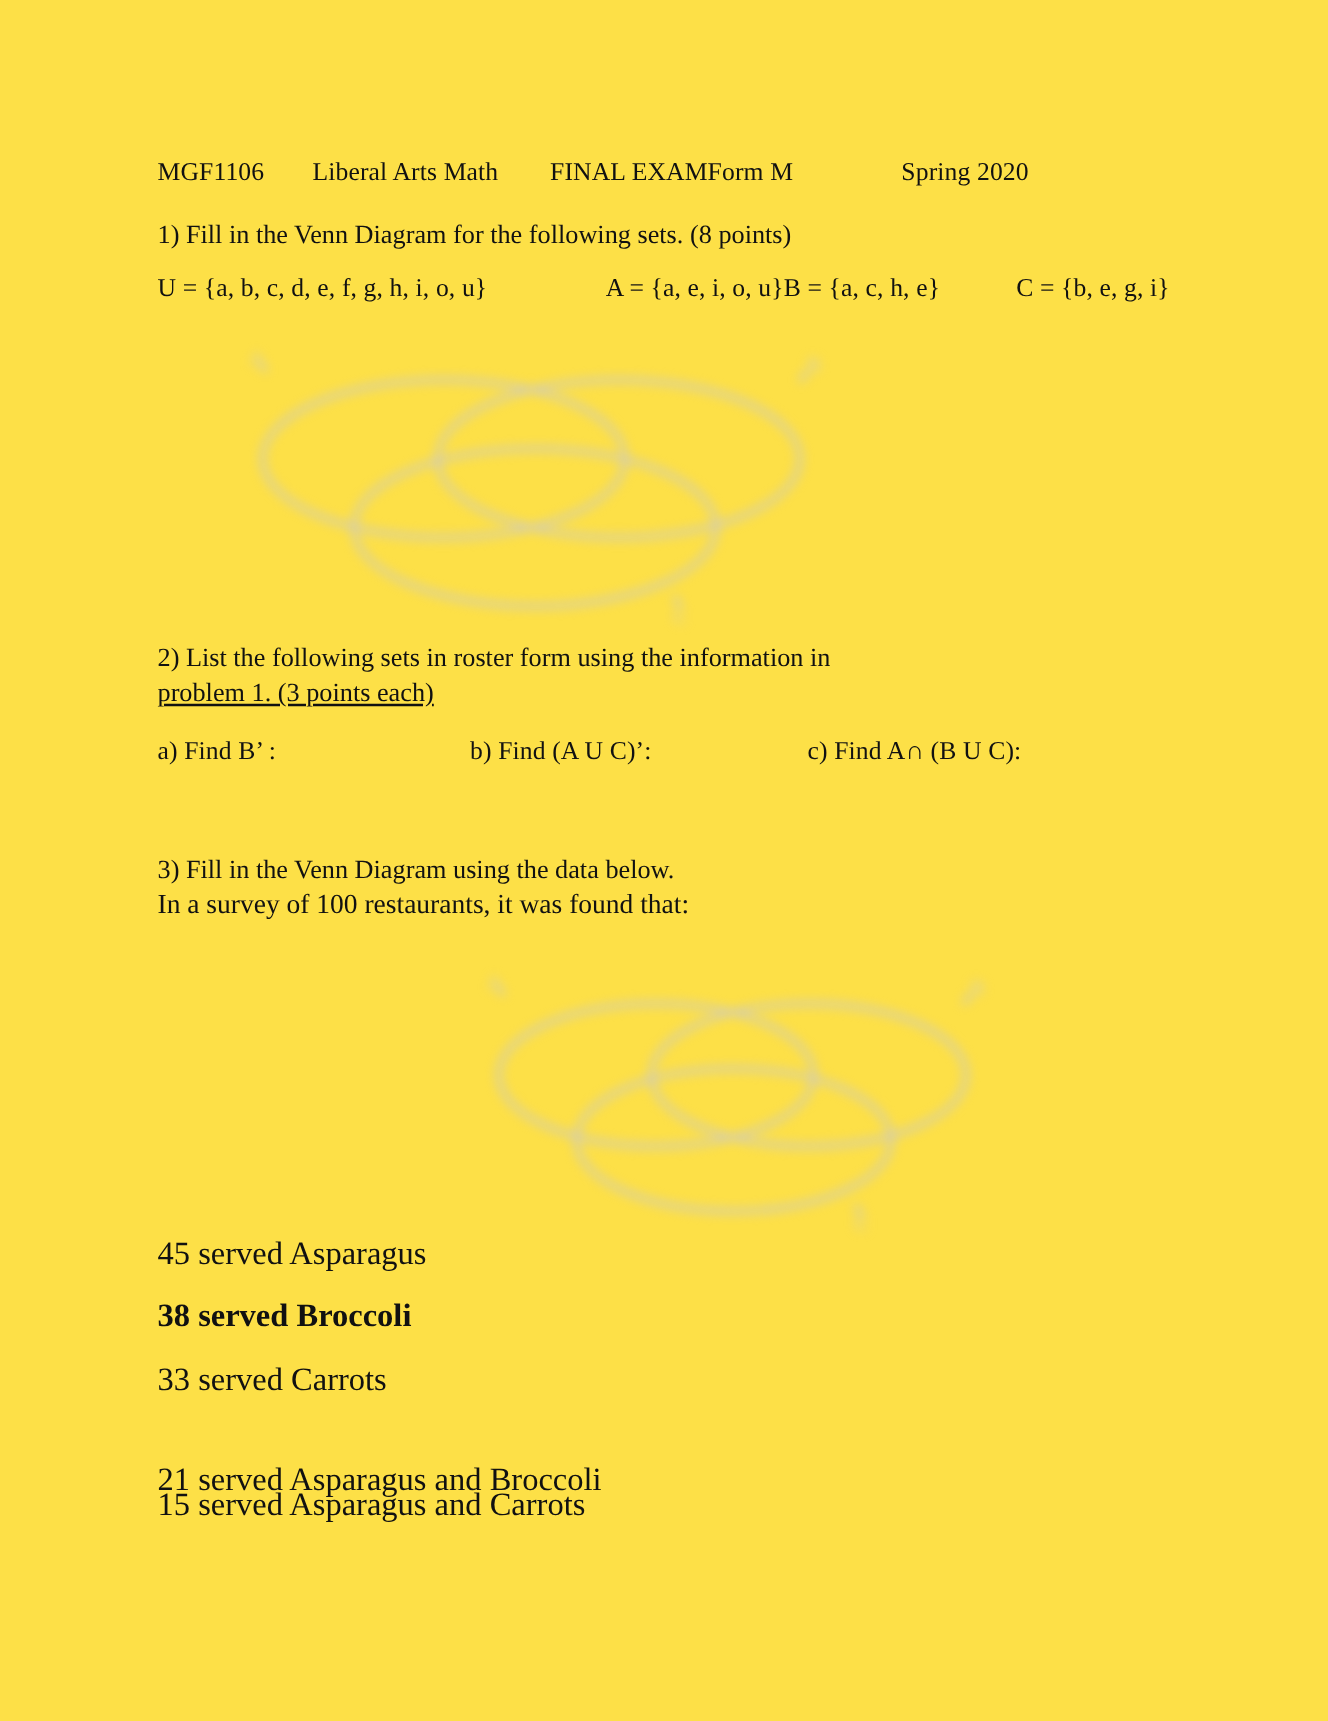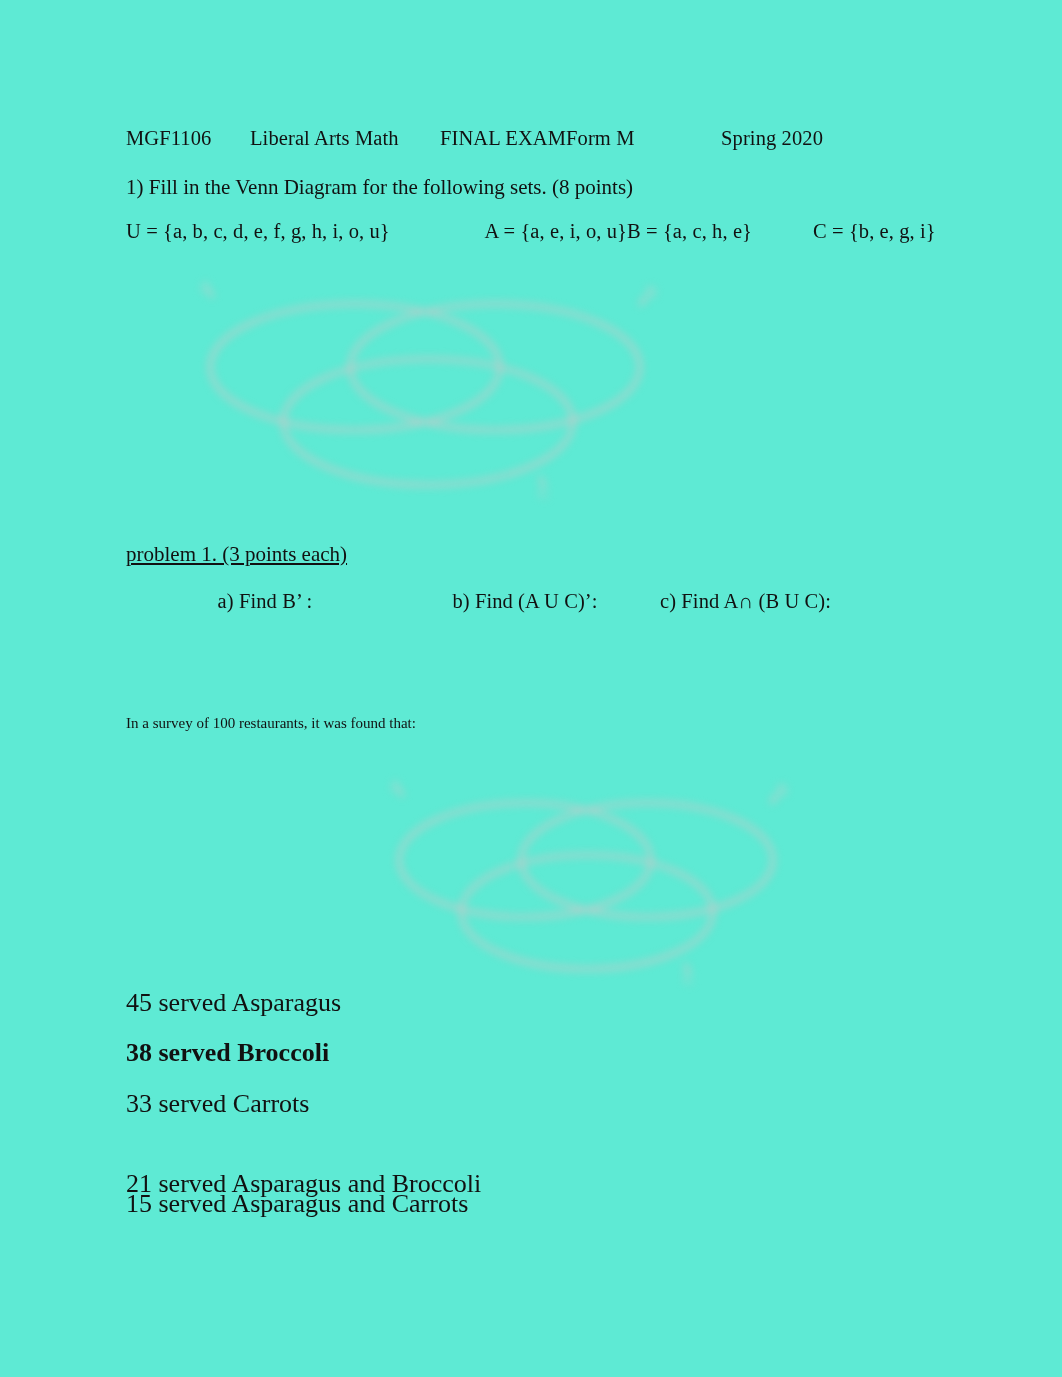--- a/index.html
+++ b/index.html
@@ -9,21 +9,21 @@
     background: #ffffff;
   }
   body {
     font-family: "Liberation Serif", "DejaVu Serif", serif;
     color: #000000;
   }
   .page {
     position: relative;
     width: 1062px;
     height: 1377px;
-    background: #5eead4;
+    background: #fde047;
     overflow: hidden;
     margin: 0 auto;
   }
 
   
   .line {
     position: absolute;
     font-size: 20.5px;
     line-height: 1.0;
     white-space: pre;
@@ -94,25 +94,27 @@
 
       <path class="tick" d="M 33 25 l -5 -7"></path>
       <path class="tick" d="M 460 33 l 6 -8"></path>
       <path class="tick" d="M 360 205 l 4 9"></path>
       <text class="lbl" x="20" y="20">A</text>
       <text class="lbl" x="466" y="25">B</text>
       <text class="lbl" x="359" y="226">C</text>
     </svg>
   </div>
 
+  <div class="para" style="left:126px; top:512px;">2) List the following sets in roster form using the information in</div>
   <div class="para" style="left:126px; top:540px;text-decoration:underline;">problem 1. (3 points each)</div>
 
-  <div class="line" style="left:140px; top:591px;text-align:center;"><span class="hdr-seg" style="width:250px;">a) Find B’ :</span><span class="hdr-seg" style="width:270px;">b) Find (A U C)’:</span><span class="hdr-seg">c) Find A∩ (B U C):</span></div>
+  <div class="line" style="left:126px; top:591px;"><span class="hdr-seg" style="width:250px;">a) Find B’ :</span><span class="hdr-seg" style="width:270px;">b) Find (A U C)’:</span><span class="hdr-seg">c) Find A∩ (B U C):</span></div>
 
-  <div class="para" style="left:126px; top:709px; font-size:15px;">In a survey of 100 restaurants, it was found that:</div>
+  <div class="para" style="left:126px; top:681px;">3) Fill in the Venn Diagram using the data below.</div>
+  <div class="para" style="left:126px; top:709px; font-size:22px;">In a survey of 100 restaurants, it was found that:</div>
 
   <div class="venn" style="left:375px; top:772px;">
     <svg width="430" height="220" viewBox="0 0 430 220" aria-hidden="true">
       <ellipse class="ring" cx="150" cy="88" rx="126" ry="57"></ellipse>
       <ellipse class="ring" cx="272" cy="88" rx="126" ry="57"></ellipse>
       <ellipse class="ring" cx="212" cy="140" rx="126" ry="57"></ellipse>
       <path class="tick" d="M 28 24 l -5 -7"></path>
       <path class="tick" d="M 396 31 l 6 -8"></path>
       <path class="tick" d="M 310 192 l 4 9"></path>
       <text class="lbl" x="15" y="19">A</text>

